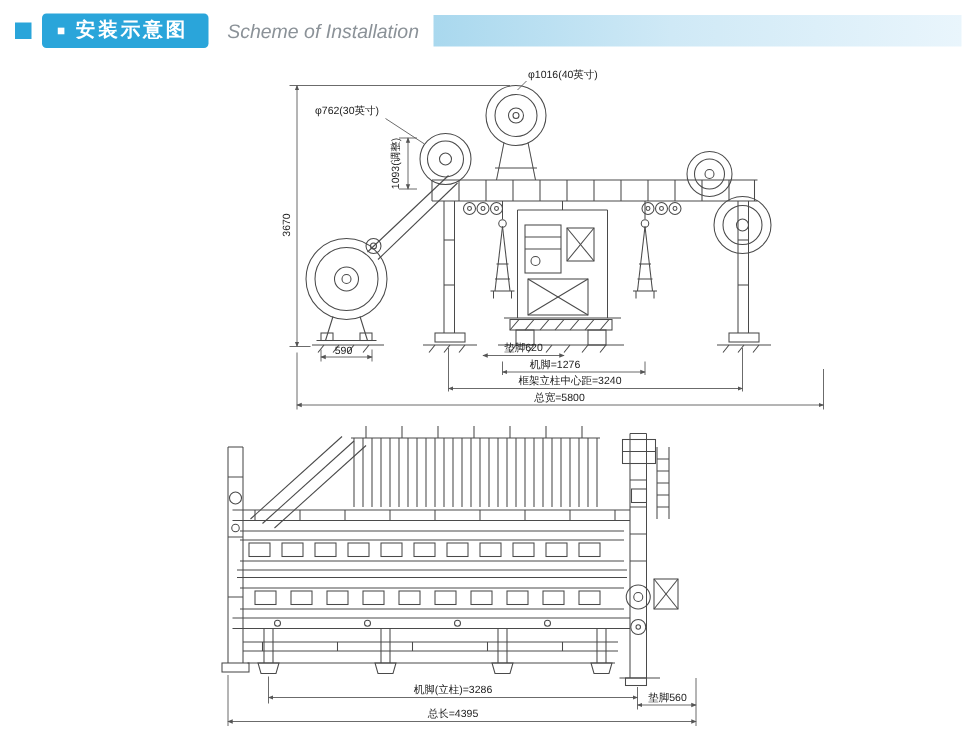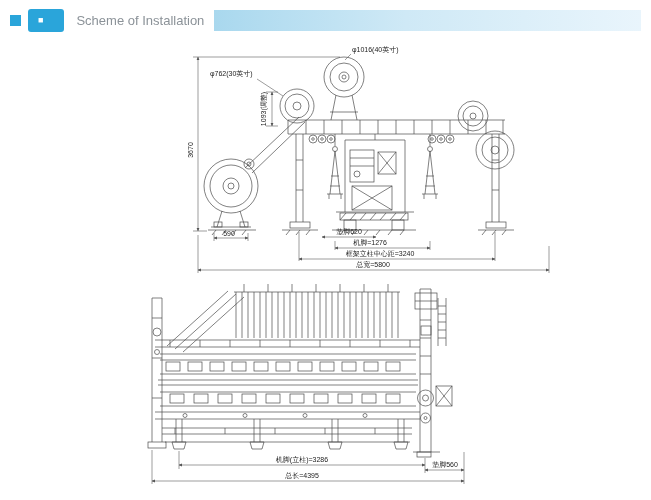--- a/index.html
+++ b/index.html
@@ -8,35 +8,36 @@
     position:relative; overflow:hidden; background:#ffffff;
     font-family:"Liberation Sans", sans-serif;
   }
   .header { position:absolute; top:8px; left:10px; right:10px; height:24px;
             display:flex; align-items:center; z-index:2; }
   .accent-square { width:11px; height:11px; background:#2aa5da; margin-right:7px; flex:0 0 auto; }
   .title-banner { background:#2aa5da; color:#ffffff; height:23px; border-radius:3px;
                   display:flex; align-items:center; padding:0 14px 0 10px;
                   font-size:13px; font-weight:bold; letter-spacing:2px; white-space:nowrap; flex:0 0 auto; }
   .bullet { font-size:9px; margin-right:7px; letter-spacing:0; }
-  .title-en { color:#8b9298; font-size:13px; margin:0 10px 0 12px; white-space:nowrap; flex:0 0 auto; }
+  .title-en { color:#8b9298; font-size:13px; margin:0 10px 0 12px; white-space:nowrap; flex:0 0 auto;font-style:italic; }
   .gradient-band { flex:1 1 auto; height:21px;
                    background:linear-gradient(90deg,#a9d8ee 0%,#cfe9f6 45%,#e9f5fc 100%); }
   svg.drawing { position:absolute; left:0; top:0; z-index:1; }
   .st  { stroke:#4a4a4a; stroke-width:0.7; fill:none; stroke-linecap:butt; }
   .dim-line { stroke:#5a5a5a; stroke-width:0.6; fill:none; }
   text.dim { fill:#222222; stroke:none; font-size:7px; font-family:"Liberation Sans", sans-serif; }
 </style>
 </head>
 <body>
 
 <header class="header">
   <span class="accent-square"></span>
   <div class="title-banner">
     <span class="bullet">■</span>
+    <span>安装示意图</span>
   </div>
   <span class="title-en">Scheme of Installation</span>
   <div class="gradient-band"></div>
 </header>
 
 <svg class="drawing" width="651" height="500" viewBox="0 0 651 500">
   <defs>
     <marker id="arr" viewBox="0 0 8 8" refX="7" refY="4" markerWidth="6" markerHeight="6" orient="auto-start-reverse">
       <path d="M0,0.8 L8,4 L0,7.2 z" fill="#555555"></path>
     </marker>

